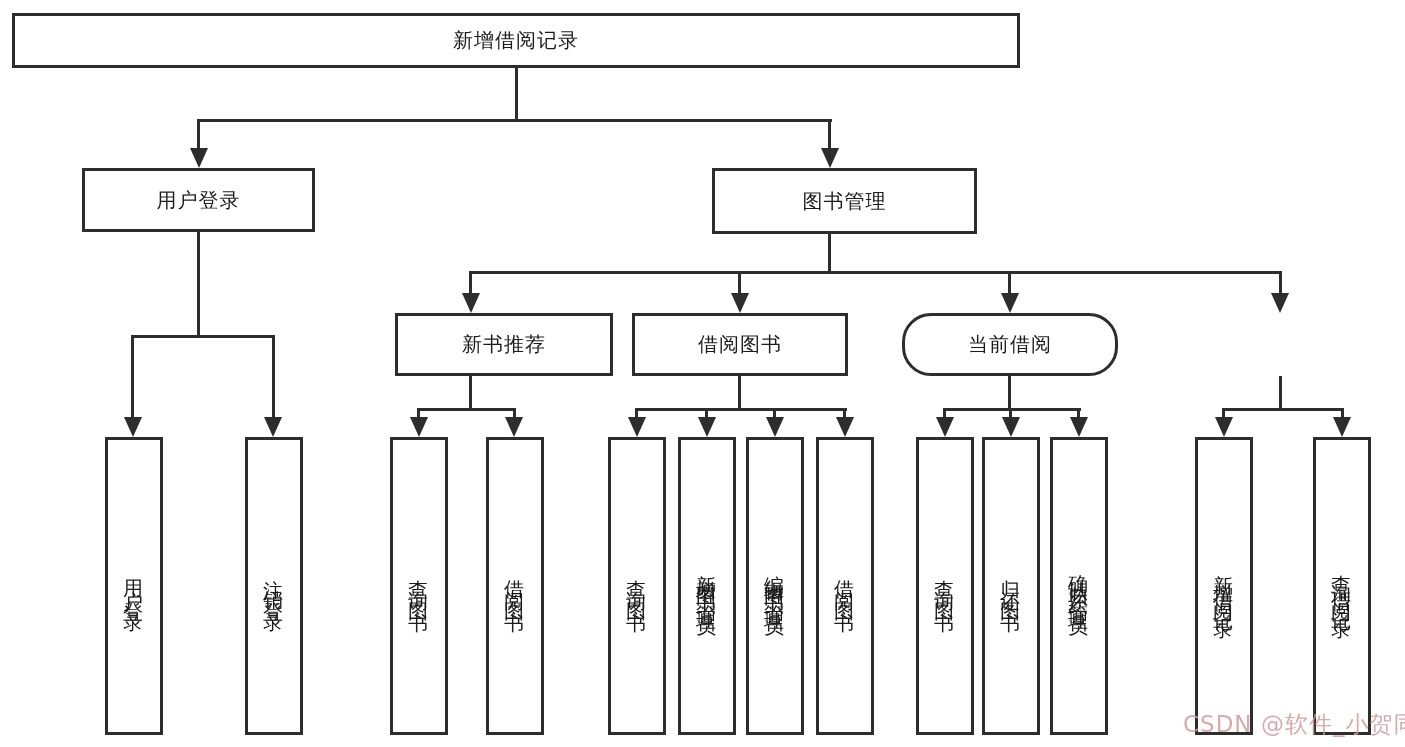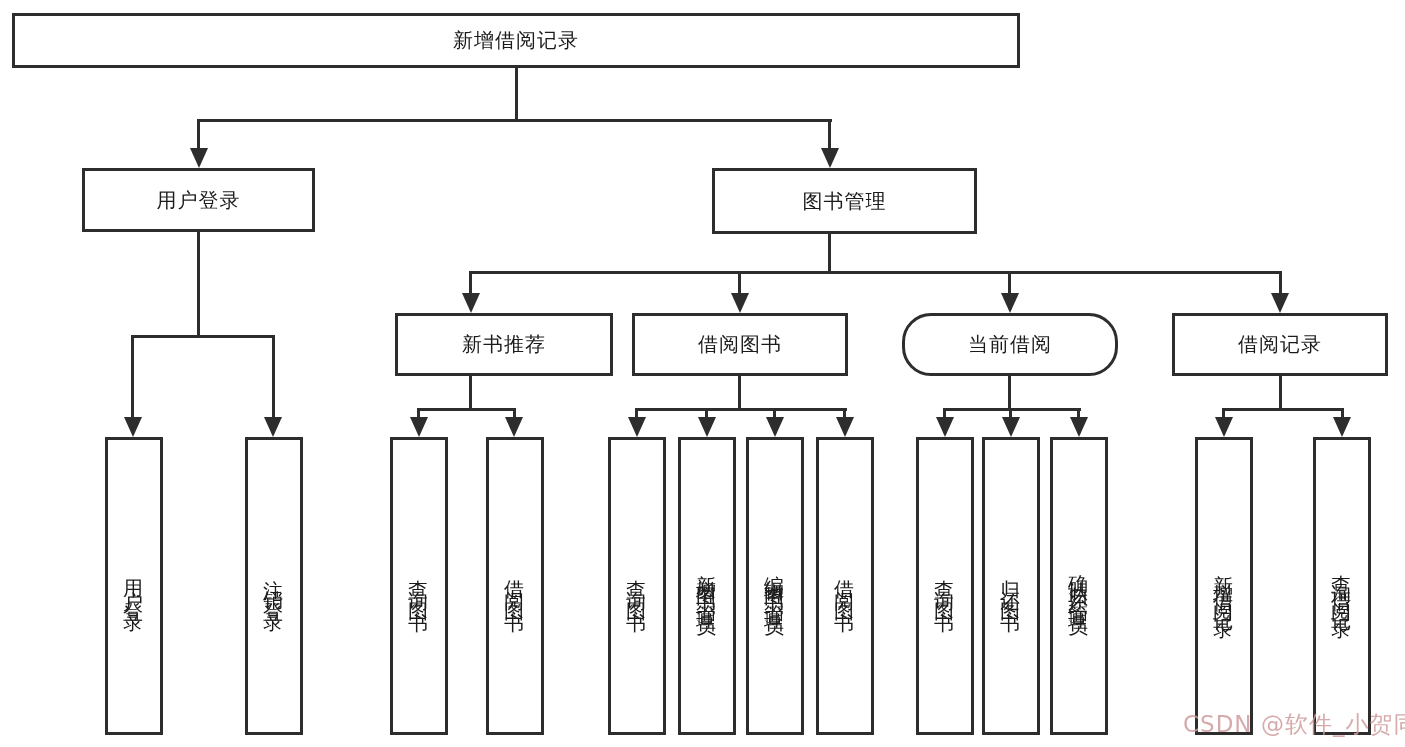--- a/index.html
+++ b/index.html
@@ -71,23 +71,20 @@
   <div class="arrow" style="left:1271px;top:293px;"></div>
 
   <div class="hbox" style="left:362px;top:313px;width:218px;height:63px;margin-left:33px;">
     <span>新书推荐</span>
   </div>
   <div class="hbox" style="left:632px;top:313px;width:216px;height:63px;">
     <span>借阅图书</span>
   </div>
   <div class="hbox" style="left:902px;top:313px;width:216px;height:63px;border-radius:29px;">
     <span>当前借阅</span>
-  </div>
-  <div class="hbox" style="left:1172px;top:313px;width:216px;height:63px;">
-    <span>借阅记录</span>
   </div>
 
   <div class="line" style="left:469px;top:376px;width:3px;height:34px;"></div>
   <div class="line" style="left:417px;top:408px;width:99px;height:3px;"></div>
   <div class="line" style="left:417px;top:408px;width:3px;height:14px;"></div>
   <div class="line" style="left:513px;top:408px;width:3px;height:14px;"></div>
   <div class="arrow" style="left:410px;top:417px;"></div>
   <div class="arrow" style="left:505px;top:417px;"></div>
 
   <div class="line" style="left:738px;top:376px;width:3px;height:34px;"></div>

